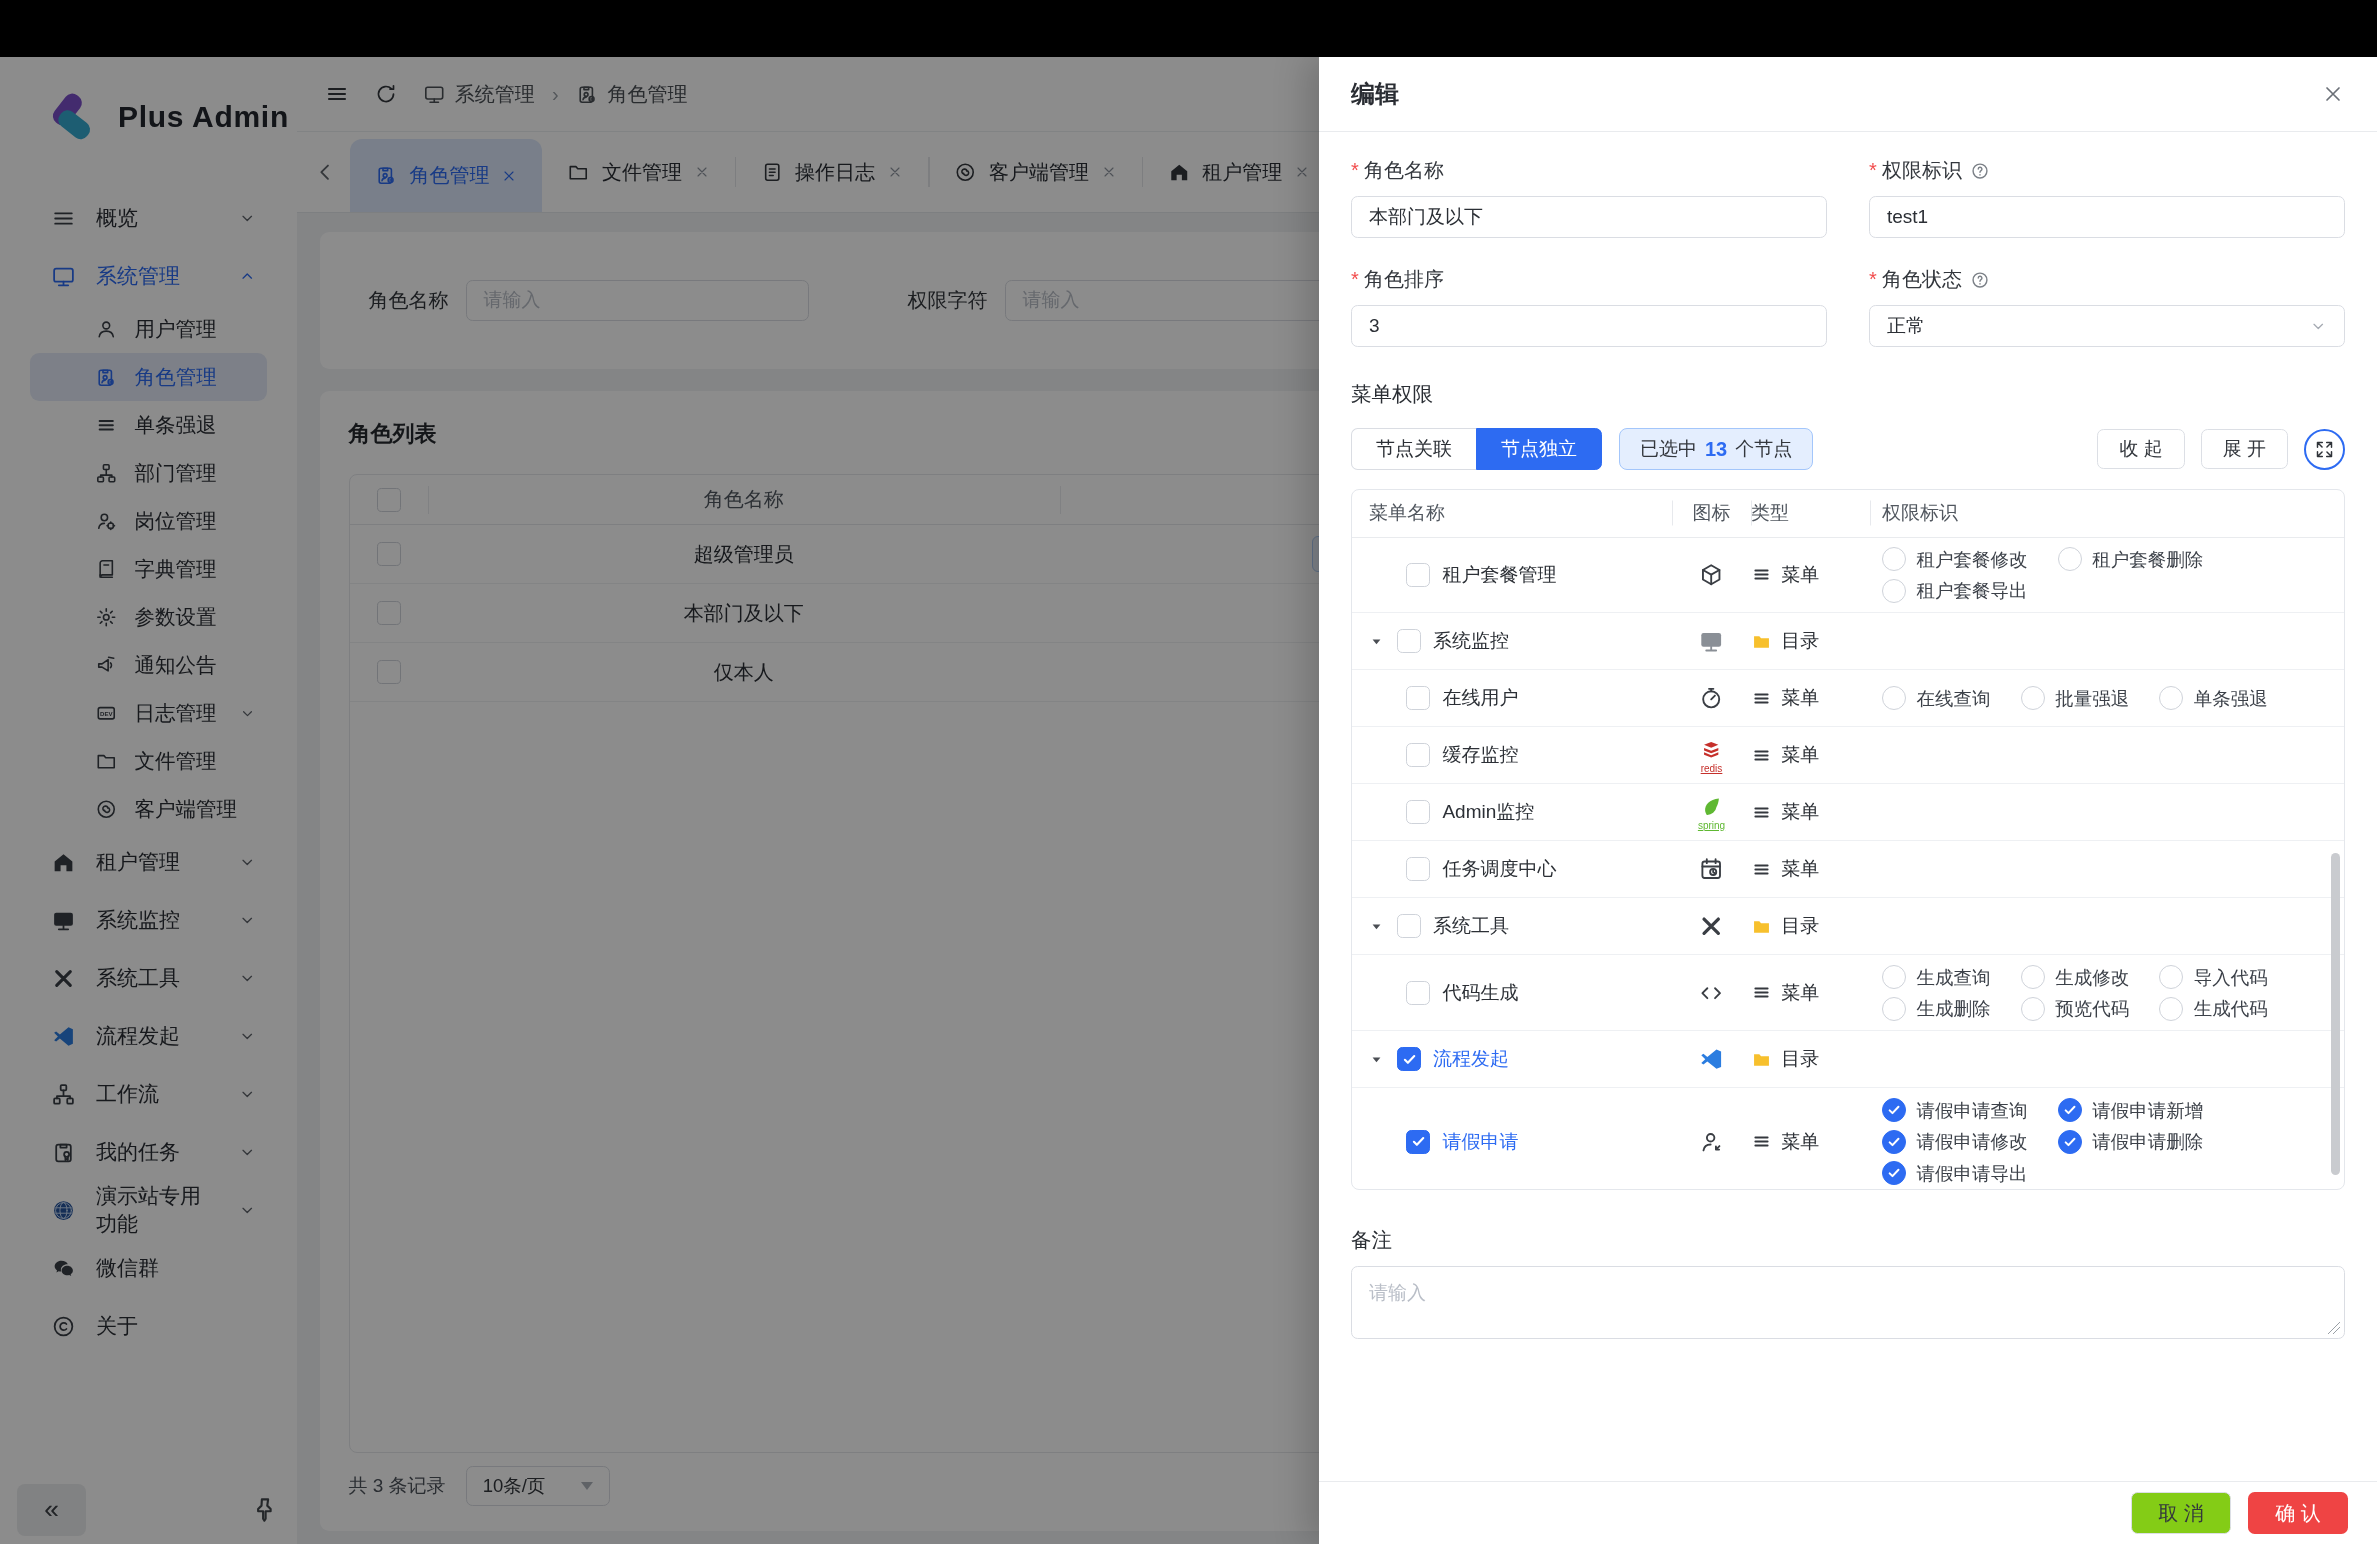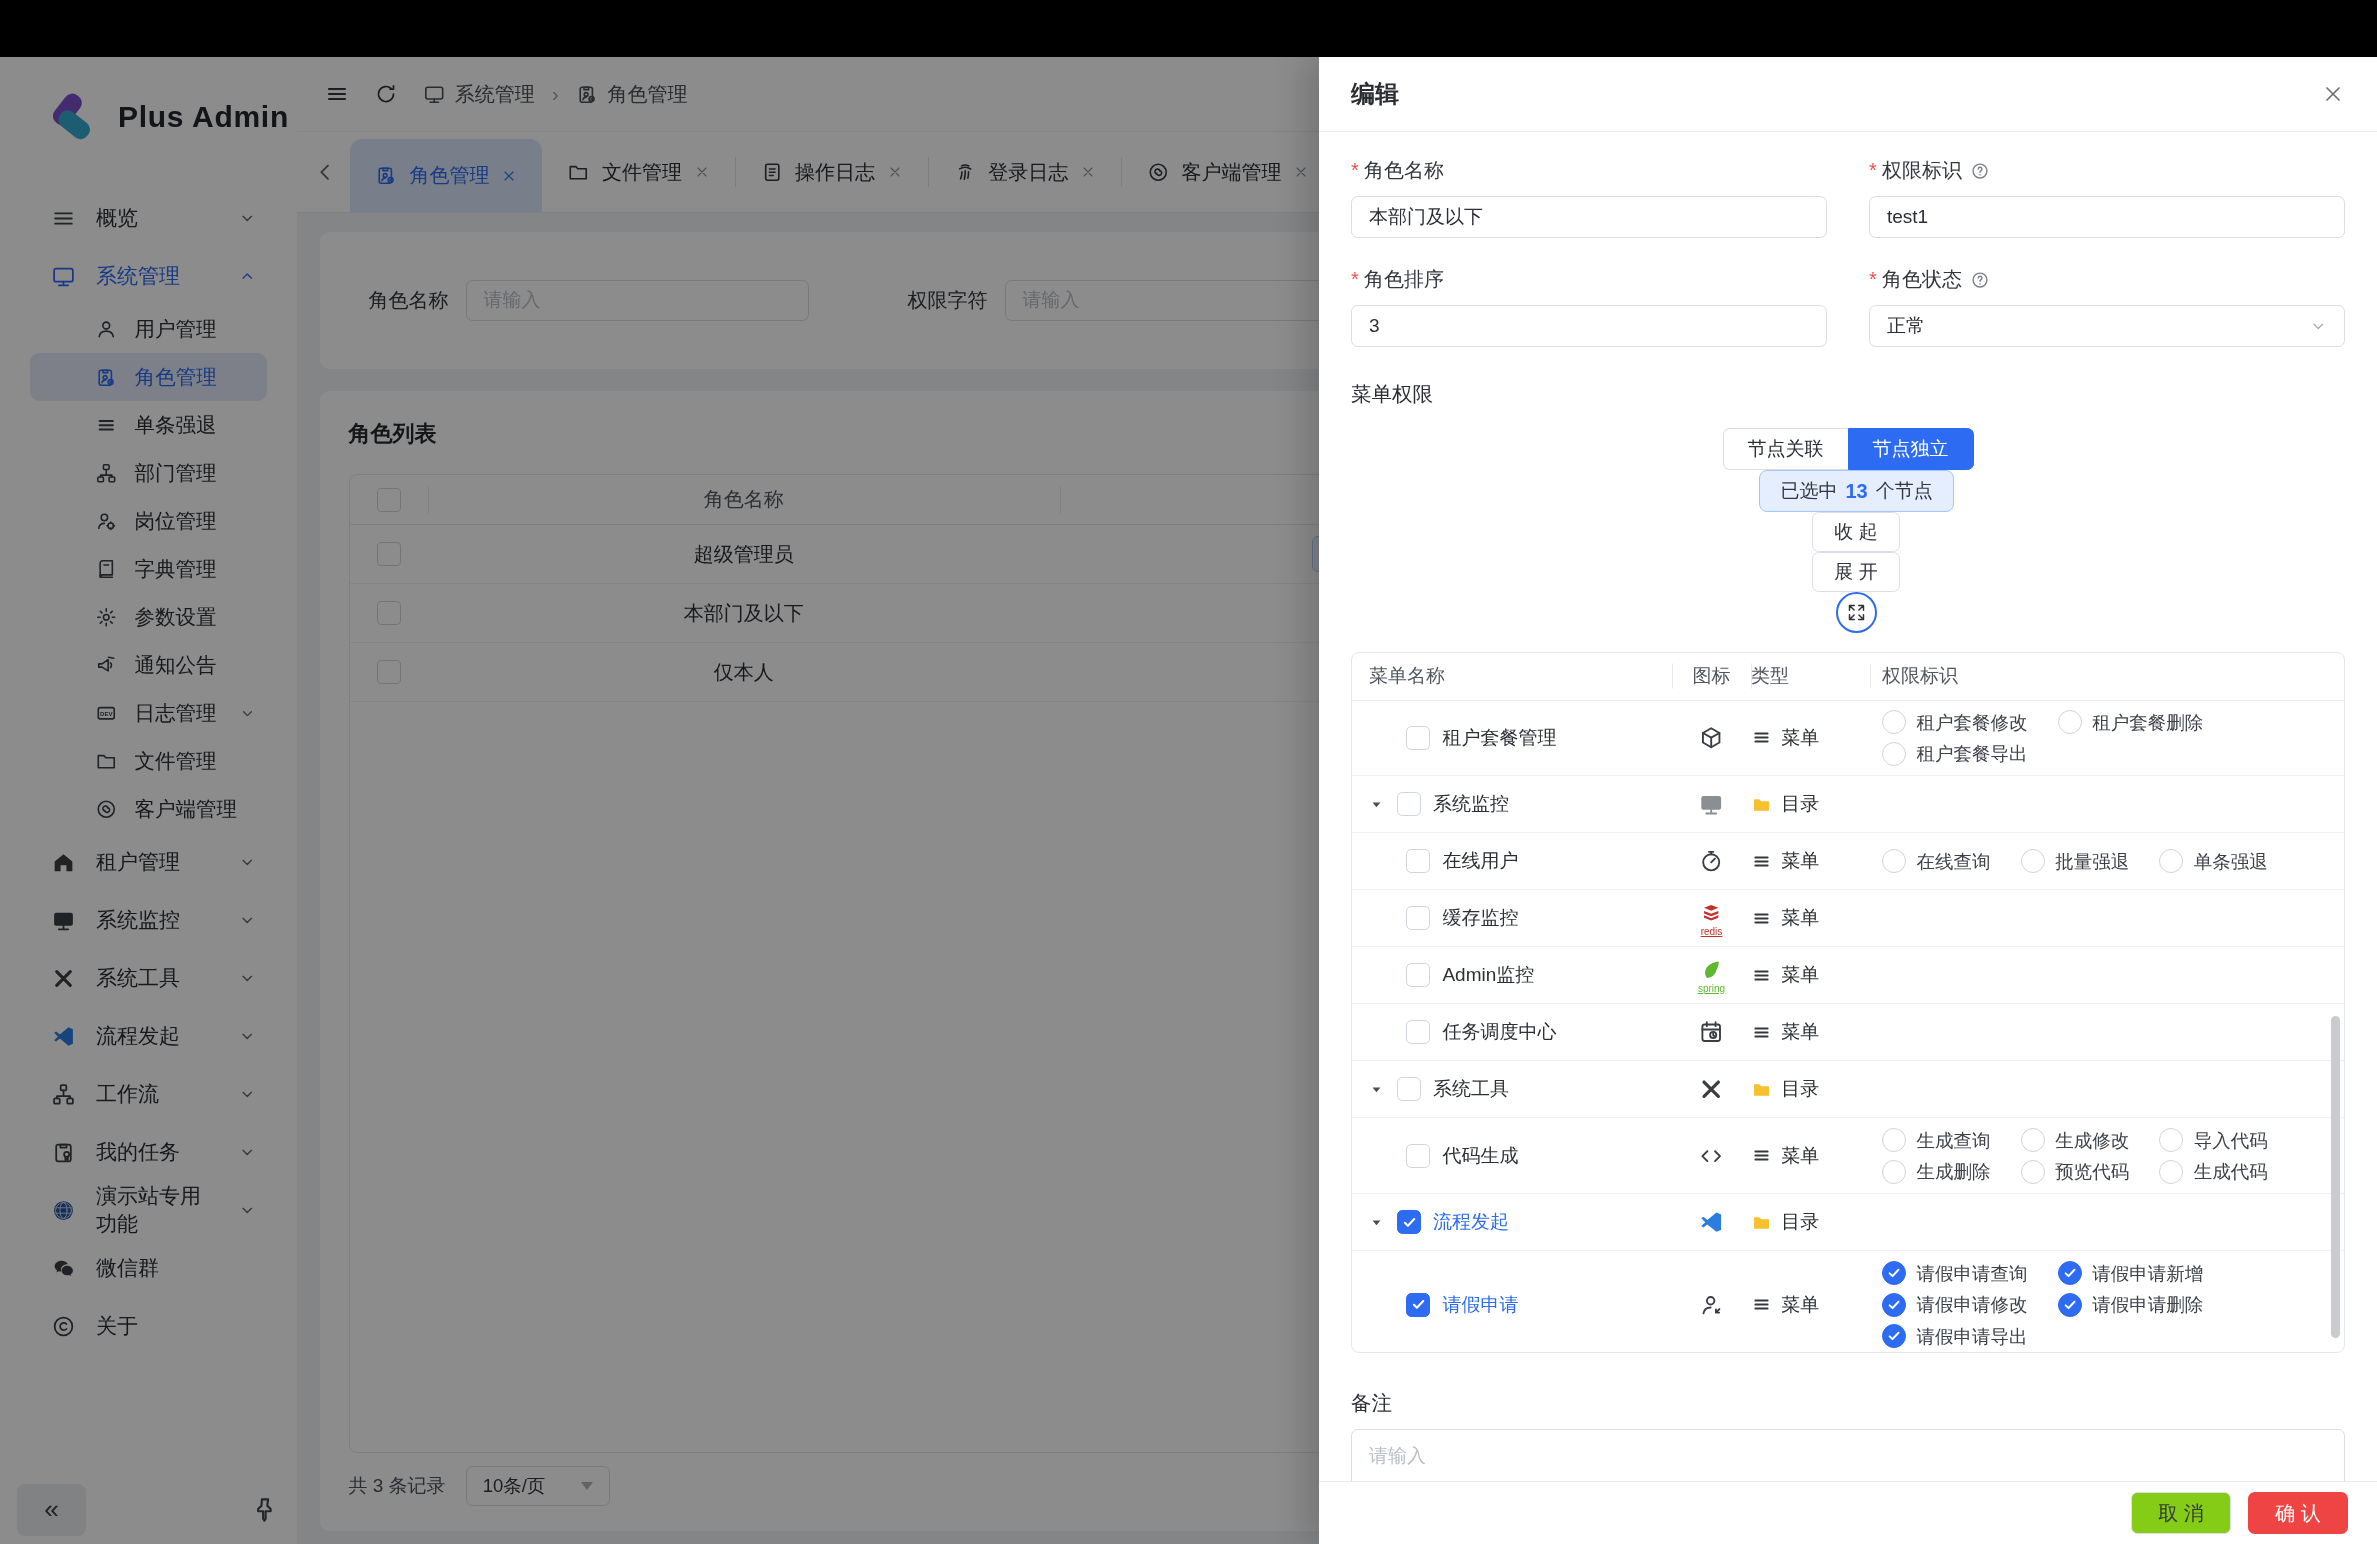--- a/index.html
+++ b/index.html
@@ -81,21 +81,21 @@
   .d-close { width:24px; height:24px; color:#6b7077; cursor:pointer; }
   .d-body { flex:1; padding:25px 32px 0; overflow:hidden; }
   .form-grid { display:grid; grid-template-columns:1fr 1fr; column-gap:42px; row-gap:28px; }
   .f-label { display:flex; align-items:center; font-size:20px; color:#33373d; margin-bottom:12px; }
   .f-label .req { color:#f24d4d; margin-right:5.3px; font-size:20px; }
   .f-label .help { width:20px; height:20px; color:#7b8087; margin-left:8px; }
   .f-input { height:42px; border:1.3px solid #dadde3; border-radius:6.6px; display:flex; align-items:center; padding:0 17px; font-size:19px; color:#2b2f35; }
   .f-select { justify-content:space-between; cursor:pointer; }
   .f-select .chev { width:18.5px; height:18.5px; color:#a6abb3; }
   .sec-label { margin-top:33px; font-size:20.5px; font-weight:500; color:#2a2e34; }
-  .perm-ctrl { margin-top:20px; display:flex; align-items:center;flex-direction:column; }
+  .perm-ctrl { margin-top:20px; display:flex; align-items:center; }
   .seg { display:flex; }
   .seg-btn { height:42px; padding:0 24px; display:flex; align-items:center; font-size:19px; border:1.3px solid #dadde3; background:#fff; color:#2b2f35; cursor:pointer; }
   .seg-btn:first-child { border-radius:6.6px 0 0 6.6px; border-right:none; }
   .seg-btn.active { background:#2d6bf2; border-color:#2d6bf2; color:#fff; border-radius:0 6.6px 6.6px 0; font-weight:500; }
   .chip { margin-left:17px; height:42px; padding:0 20px; border-radius:8px; background:#e4eefe; border:1.3px solid #a3c6fb; display:flex; align-items:center; gap:8px; font-size:19px; color:#33373d; }
   .chip b { color:#2d6bf2; font-size:20px; }
   .perm-ctrl .spacer { flex:1; }
   .mini-btn { height:40px; padding:0 21px; border:1.3px solid #dcdfe5; border-radius:6.6px; background:#fff; display:flex; align-items:center; font-size:19px; color:#33373d; margin-left:16px; cursor:pointer; }
   .fs-btn { width:41px; height:41px; border-radius:50%; border:2px solid #2d6bf2; margin-left:16px; display:flex; align-items:center; justify-content:center; cursor:pointer; }
   .fs-btn .ic { width:21px; height:21px; color:#2f3339; }
@@ -511,33 +511,20 @@
             </svg>
           </span>
           <span>操作日志</span>
           <span class="x ic">
             <svg viewBox="0 0 24 24" fill="none" stroke="currentColor" stroke-width="1.7" stroke-linecap="round" stroke-linejoin="round">
               <path d="M6 6l12 12M18 6L6 18"></path>
             </svg>
           </span>
         </div>
         <div class="tab-sep"></div>
-        <div class="tab">
-          <span class="ic">
-            <svg viewBox="0 0 24 24" fill="none" stroke="currentColor" stroke-width="1.7" stroke-linecap="round" stroke-linejoin="round">
-              <path d="M8 5.2c2.4-1.2 5.4-1.2 7.8.1M6 8.4c3.4-2 8.4-2 11.8.1M8.5 11.5c0 3-.5 5.5-1.5 7.5M12 10.5c0 3.5-.3 6.5-1 9M15.5 11.5c0 2.5-.2 4.8-.7 6.8"></path>
-            </svg>
-          </span>
-          <span>登录日志</span>
-          <span class="x ic">
-            <svg viewBox="0 0 24 24" fill="none" stroke="currentColor" stroke-width="1.7" stroke-linecap="round" stroke-linejoin="round">
-              <path d="M6 6l12 12M18 6L6 18"></path>
-            </svg>
-          </span>
-        </div>
         <div class="tab-sep"></div>
         <div class="tab">
           <span class="ic">
             <svg viewBox="0 0 24 24" fill="none" stroke="currentColor" stroke-width="1.7" stroke-linecap="round" stroke-linejoin="round">
               <circle cx="12" cy="12" r="8.5"></circle>
               <path d="M9.2 13.3c-1.6-1.7-.7-4.3 1.6-4.6 1.4-.2 2.8.8 3 2.2M14.8 10.7c1.6 1.7.7 4.3-1.6 4.6-1.4.2-2.8-.8-3-2.2"></path>
             </svg>
           </span>
           <span>客户端管理</span>
           <span class="x ic">

